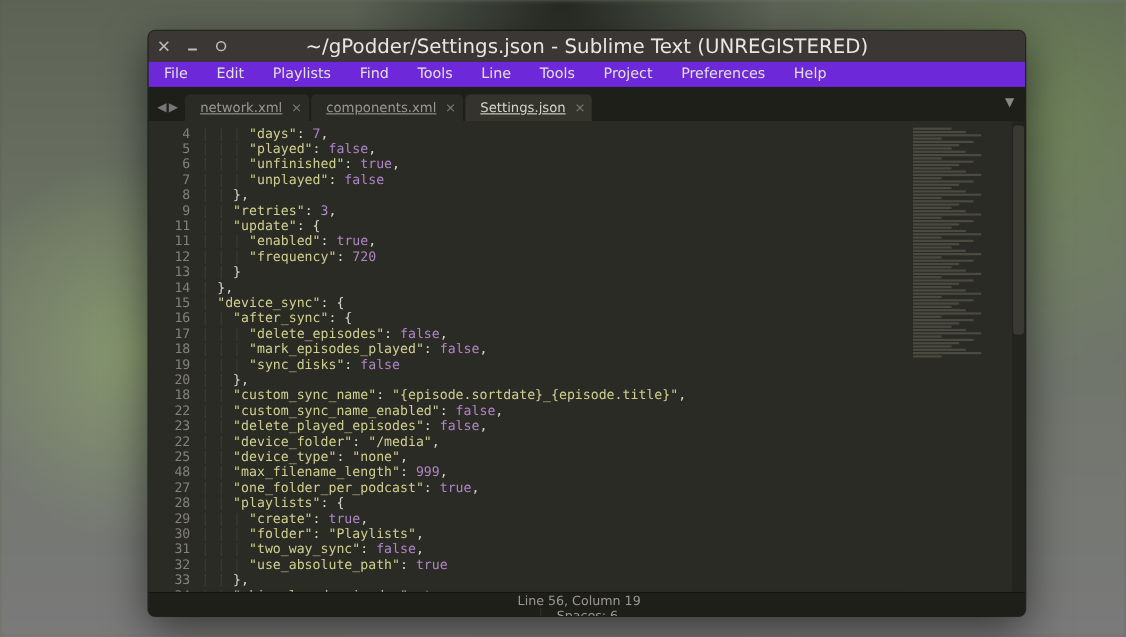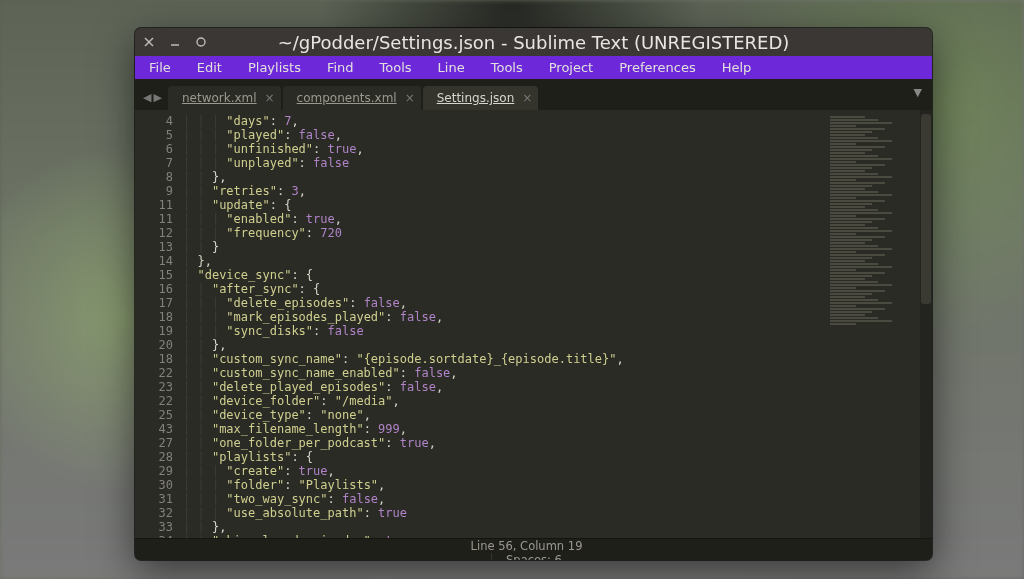--- a/index.html
+++ b/index.html
@@ -251,21 +251,21 @@
         <div>16</div>
         <div>17</div>
         <div>18</div>
         <div>19</div>
         <div>20</div>
         <div>18</div>
         <div>22</div>
         <div>23</div>
         <div>22</div>
         <div>25</div>
-        <div>43</div>
+        <div>48</div>
         <div>27</div>
         <div>28</div>
         <div>29</div>
         <div>30</div>
         <div>31</div>
         <div>32</div>
         <div>33</div>
         <div>34</div>
       </div>
     <div class="code" id="code"><div class="line"><span class="ind-wrap">| </span><span class="ind-wrap">| </span><span class="ind-wrap">| </span><span class="key">"days"</span><span class="punct">: </span><span class="num">7</span><span class="punct">,</span></div><div class="line"><span class="ind-wrap">| </span><span class="ind-wrap">| </span><span class="ind-wrap">| </span><span class="key">"played"</span><span class="punct">: </span><span class="bool">false</span><span class="punct">,</span></div><div class="line"><span class="ind-wrap">| </span><span class="ind-wrap">| </span><span class="ind-wrap">| </span><span class="key">"unfinished"</span><span class="punct">: </span><span class="bool">true</span><span class="punct">,</span></div><div class="line"><span class="ind-wrap">| </span><span class="ind-wrap">| </span><span class="ind-wrap">| </span><span class="key">"unplayed"</span><span class="punct">: </span><span class="bool">false</span></div><div class="line"><span class="ind-wrap">| </span><span class="ind-wrap">| </span><span class="punct">},</span></div><div class="line"><span class="ind-wrap">| </span><span class="ind-wrap">| </span><span class="key">"retries"</span><span class="punct">: </span><span class="num">3</span><span class="punct">,</span></div><div class="line"><span class="ind-wrap">| </span><span class="ind-wrap">| </span><span class="key">"update"</span><span class="punct">: {</span></div><div class="line"><span class="ind-wrap">| </span><span class="ind-wrap">| </span><span class="ind-wrap">| </span><span class="key">"enabled"</span><span class="punct">: </span><span class="bool">true</span><span class="punct">,</span></div><div class="line"><span class="ind-wrap">| </span><span class="ind-wrap">| </span><span class="ind-wrap">| </span><span class="key">"frequency"</span><span class="punct">: </span><span class="num">720</span></div><div class="line"><span class="ind-wrap">| </span><span class="ind-wrap">| </span><span class="punct">}</span></div><div class="line"><span class="ind-wrap">| </span><span class="punct">},</span></div><div class="line"><span class="ind-wrap">| </span><span class="key">"device_sync"</span><span class="punct">: {</span></div><div class="line"><span class="ind-wrap">| </span><span class="ind-wrap">| </span><span class="key">"after_sync"</span><span class="punct">: {</span></div><div class="line"><span class="ind-wrap">| </span><span class="ind-wrap">| </span><span class="ind-wrap">| </span><span class="key">"delete_episodes"</span><span class="punct">: </span><span class="bool">false</span><span class="punct">,</span></div><div class="line"><span class="ind-wrap">| </span><span class="ind-wrap">| </span><span class="ind-wrap">| </span><span class="key">"mark_episodes_played"</span><span class="punct">: </span><span class="bool">false</span><span class="punct">,</span></div><div class="line"><span class="ind-wrap">| </span><span class="ind-wrap">| </span><span class="ind-wrap">| </span><span class="key">"sync_disks"</span><span class="punct">: </span><span class="bool">false</span></div><div class="line"><span class="ind-wrap">| </span><span class="ind-wrap">| </span><span class="punct">},</span></div><div class="line"><span class="ind-wrap">| </span><span class="ind-wrap">| </span><span class="key">"custom_sync_name"</span><span class="punct">: </span><span class="str">"{episode.sortdate}_{episode.title}"</span><span class="punct">,</span></div><div class="line"><span class="ind-wrap">| </span><span class="ind-wrap">| </span><span class="key">"custom_sync_name_enabled"</span><span class="punct">: </span><span class="bool">false</span><span class="punct">,</span></div><div class="line"><span class="ind-wrap">| </span><span class="ind-wrap">| </span><span class="key">"delete_played_episodes"</span><span class="punct">: </span><span class="bool">false</span><span class="punct">,</span></div><div class="line"><span class="ind-wrap">| </span><span class="ind-wrap">| </span><span class="key">"device_folder"</span><span class="punct">: </span><span class="str">"/media"</span><span class="punct">,</span></div><div class="line"><span class="ind-wrap">| </span><span class="ind-wrap">| </span><span class="key">"device_type"</span><span class="punct">: </span><span class="str">"none"</span><span class="punct">,</span></div><div class="line"><span class="ind-wrap">| </span><span class="ind-wrap">| </span><span class="key">"max_filename_length"</span><span class="punct">: </span><span class="num">999</span><span class="punct">,</span></div><div class="line"><span class="ind-wrap">| </span><span class="ind-wrap">| </span><span class="key">"one_folder_per_podcast"</span><span class="punct">: </span><span class="bool">true</span><span class="punct">,</span></div><div class="line"><span class="ind-wrap">| </span><span class="ind-wrap">| </span><span class="key">"playlists"</span><span class="punct">: {</span></div><div class="line"><span class="ind-wrap">| </span><span class="ind-wrap">| </span><span class="ind-wrap">| </span><span class="key">"create"</span><span class="punct">: </span><span class="bool">true</span><span class="punct">,</span></div><div class="line"><span class="ind-wrap">| </span><span class="ind-wrap">| </span><span class="ind-wrap">| </span><span class="key">"folder"</span><span class="punct">: </span><span class="str">"Playlists"</span><span class="punct">,</span></div><div class="line"><span class="ind-wrap">| </span><span class="ind-wrap">| </span><span class="ind-wrap">| </span><span class="key">"two_way_sync"</span><span class="punct">: </span><span class="bool">false</span><span class="punct">,</span></div><div class="line"><span class="ind-wrap">| </span><span class="ind-wrap">| </span><span class="ind-wrap">| </span><span class="key">"use_absolute_path"</span><span class="punct">: </span><span class="bool">true</span></div><div class="line"><span class="ind-wrap">| </span><span class="ind-wrap">| </span><span class="punct">},</span></div><div class="line"><span class="ind-wrap">| </span><span class="ind-wrap">| </span><span class="key">"skip_played_episodes"</span><span class="punct">: </span><span class="bool">true</span></div></div>

